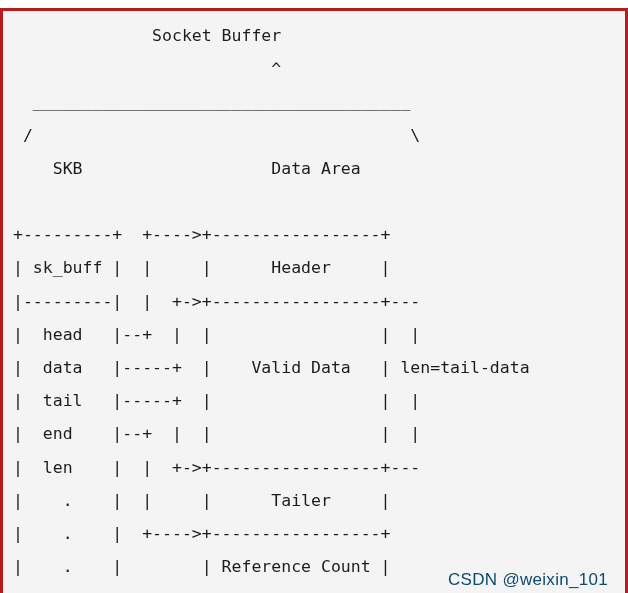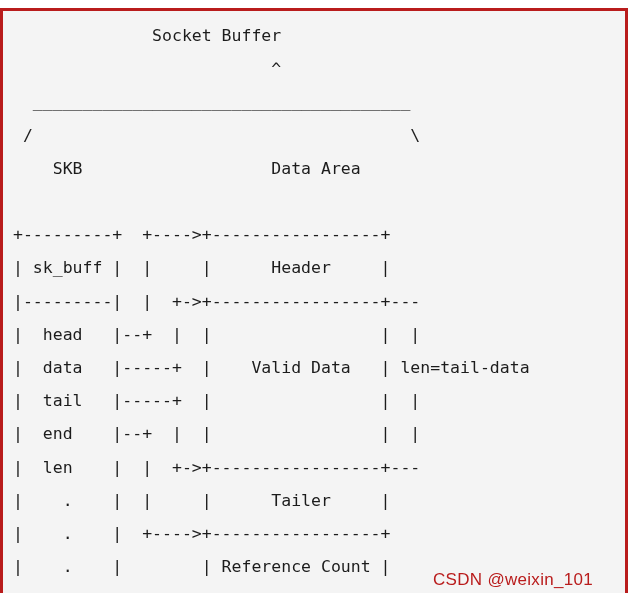--- a/index.html
+++ b/index.html
@@ -26,25 +26,25 @@
     font-family: "DejaVu Sans Mono", "Liberation Mono", monospace;
     font-size: 16.5px;
     line-height: 33.2px;
     letter-spacing: 0px;
     color: #1c1c1c;
     white-space: pre;
     font-weight: 400;
   }
   #watermark {
     position: absolute;
-    right: 32px;
+    right: 17px;
     bottom: 8px;
     font-family: "Liberation Sans", sans-serif;
     font-size: 17px;
-    color: #b91c1c;
+    color: #0c4a6e;
     letter-spacing: 0.3px;
     white-space: pre;
   }
 </style>
 </head>
 <body>
 
 <div id="screenshot">
   <pre id="ascii-art">              Socket Buffer
                           ^

